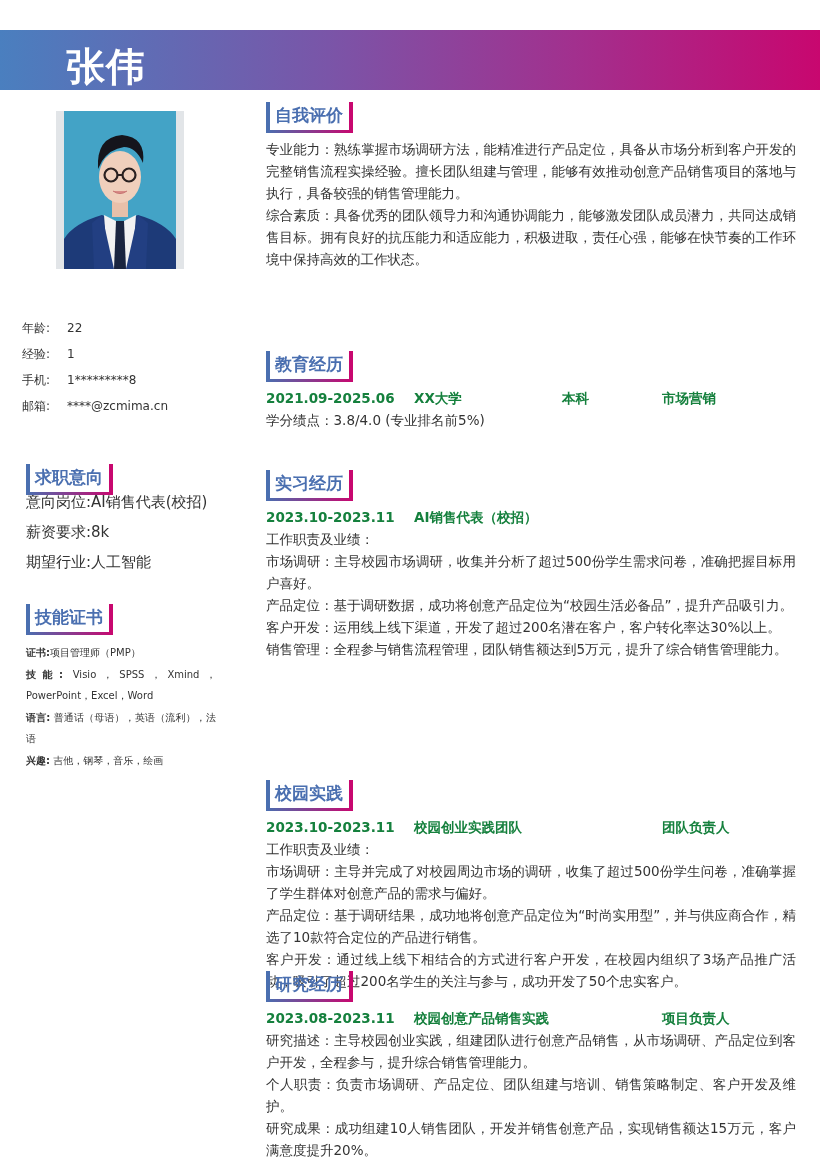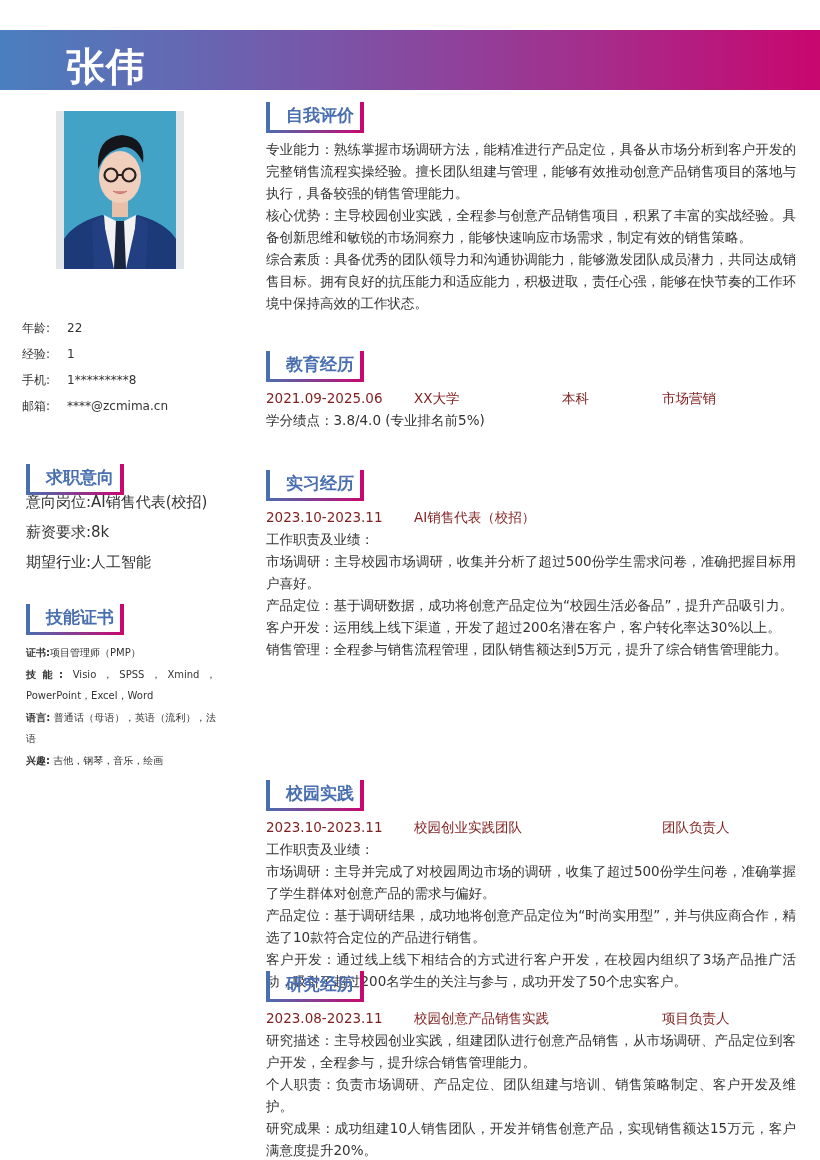--- a/index.html
+++ b/index.html
@@ -26,21 +26,21 @@
   }
   .photo svg { width: 112px; height: 158px; display: block; }
 
   .basic { position: absolute; left: 22px; top: 228px; font-size: 12px; }
   .basic .row { height: 26px; line-height: 20px; white-space: nowrap; }
   .basic .k { display: inline-block; width: 45px; color: #333; }
   .basic .v { color: #333; }
 
   .sec-head {
     position: relative; display: inline-block;
-    padding: 1px 6px 3px 16px;
+    padding: 1px 6px 3px 5px;
     font-size: 17px; font-weight: bold; color: #4a6fb0;
     border-left: 4px solid #4a6fb0; border-right: 4px solid #c8076f;
     line-height: 24px;
   }
   .sec-head::after {
     content: ""; position: absolute; left: -4px; right: -4px; bottom: -3px; height: 3px;
     background: linear-gradient(90deg, #4a6fb0, #c8076f);
   }
 
   .intent { position: absolute; left: 26px; top: 374px; }
@@ -49,21 +49,21 @@
 
   .skills { position: absolute; left: 26px; top: 514px; width: 190px; }
   .skills .items { margin-top: 10px; font-size: 10px; line-height: 21.5px; }
   .skills .items p { text-align: justify; }
   .skills .items b { font-weight: bold; color: #333; }
 
   .right { position: absolute; left: 266px; top: 90px; width: 530px; }
   .section { position: absolute; left: 0; width: 530px; }
   .para { font-size: 13.5px; line-height: 22px; color: #333; text-align: justify; }
   .entry-head {
-    display: flex; font-size: 13.5px; font-weight: normal; color: #7f1d1d;
+    display: flex; font-size: 13.5px; font-weight: bold; color: #15803d;
     height: 22px; line-height: 22px; margin-top: 8px; white-space: nowrap; align-items: flex-end;
   }
   .entry-head .c1 { width: 148px; }
   .entry-head .c2 { width: 248px; }
   .entry-head .c3 { width: 100px; }
   .entry-head .c4 { flex: 1; }
 </style>
 </head>
 <body>
 
@@ -135,21 +135,20 @@
     </div>
   </div>
 </div>
 
 <div class="right">
 
   <div class="section" style="top:12px;">
     <div class="sec-head">自我评价</div>
     <div style="margin-top:8px;">
       <p class="para">专业能力：熟练掌握市场调研方法，能精准进行产品定位，具备从市场分析到客户开发的完整销售流程实操经验。擅长团队组建与管理，能够有效推动创意产品销售项目的落地与执行，具备较强的销售管理能力。</p>
-      <p class="para">核心优势：主导校园创业实践，全程参与创意产品销售项目，积累了丰富的实战经验。具备创新思维和敏锐的市场洞察力，能够快速响应市场需求，制定有效的销售策略。</p>
       <p class="para">综合素质：具备优秀的团队领导力和沟通协调能力，能够激发团队成员潜力，共同达成销售目标。拥有良好的抗压能力和适应能力，积极进取，责任心强，能够在快节奏的工作环境中保持高效的工作状态。</p>
     </div>
   </div>
 
   <div class="section" style="top:261px;">
     <div class="sec-head">教育经历</div>
     <div class="entry-head">
       <span class="c1">2021.09-2025.06</span>
       <span class="c2" style="width:148px;">XX大学</span>
       <span class="c3">本科</span>

